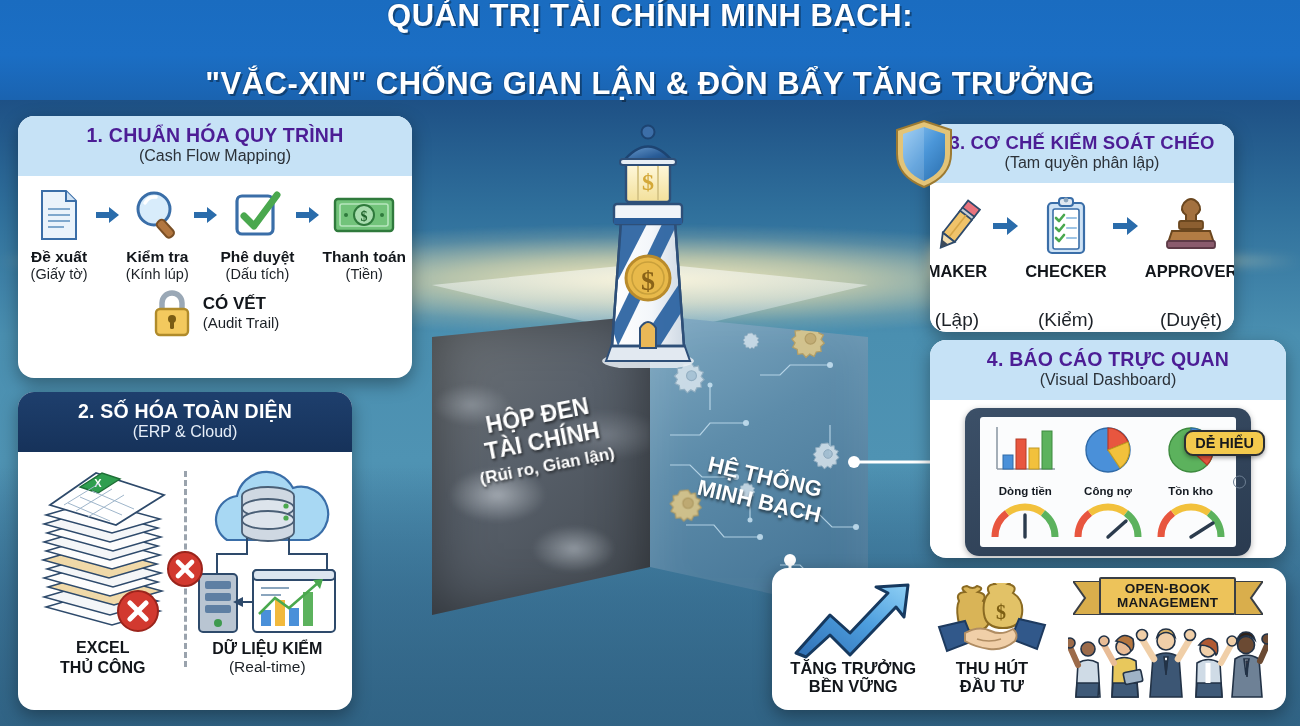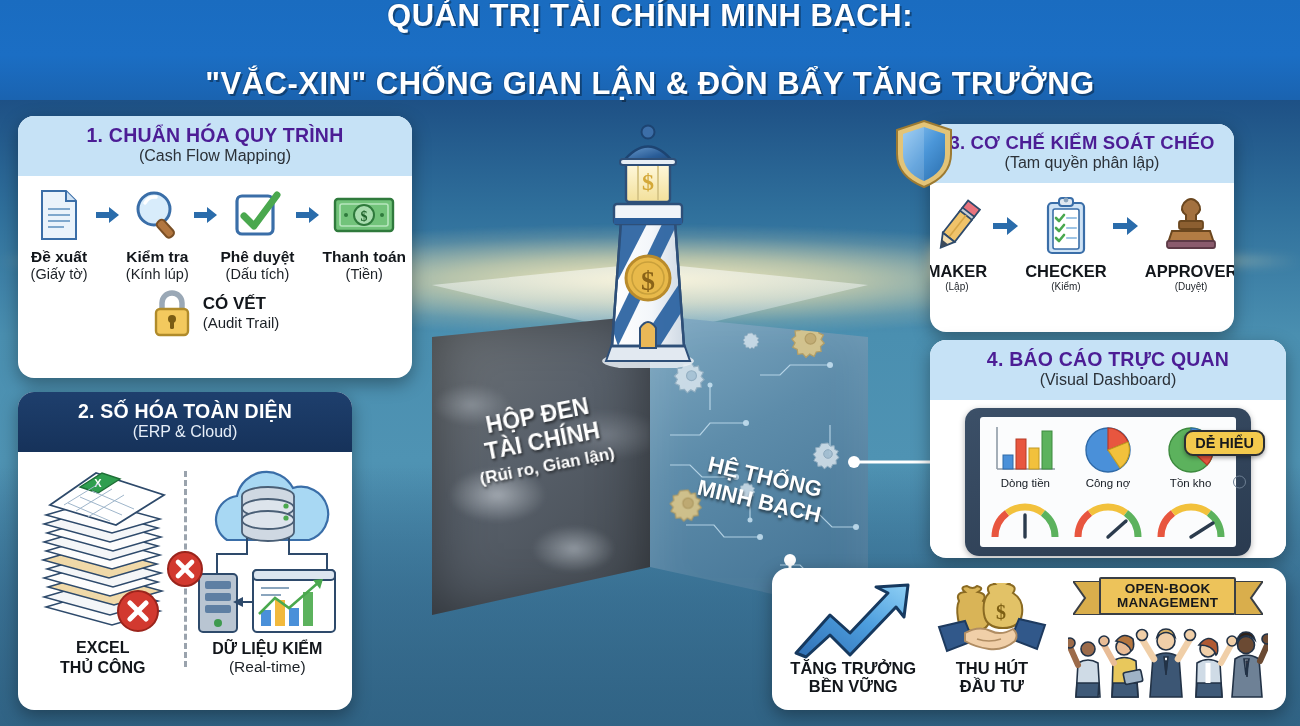--- a/index.html
+++ b/index.html
@@ -115,31 +115,31 @@
   .p2col{display:flex;flex-direction:column;align-items:center;width:168px;}
   .p2col .cap{font-size:16px;font-weight:bold;color:#12161b;text-align:center;line-height:1.12;margin-top:2px;white-space:nowrap;}
   .p2col .capsub{font-size:15.5px;color:#1c2127;}
   .dashed{width:0;height:196px;border-left:3px dashed #9aa3ad;}
 
   
   .p3flow{display:flex;align-items:flex-start;justify-content:center;gap:6px;padding:12px 8px 0;}
   .p3step{display:flex;flex-direction:column;align-items:center;width:96px;}
   .p3step .glyph{height:62px;display:flex;align-items:flex-end;justify-content:center;}
   .p3step .nm{font-size:16.5px;font-weight:bold;color:#12161b;margin-top:5px;}
-  .p3step .sb{font-size:10px;color:#1c2127;}
+  .p3step .sb{font-size:19px;color:#1c2127;margin-top:28px;}
 
   
   .tablet{position:relative;margin:8px auto 0;width:286px;height:148px;border-radius:14px;
     background:linear-gradient(160deg,#3c5068,#2a3b50);padding:9px 15px;box-sizing:border-box;
     box-shadow:0 2px 6px rgba(0,0,0,.3);}
   .screen{width:100%;height:100%;background:#fbfcfd;border-radius:3px;position:relative;
     display:flex;flex-direction:column;justify-content:space-between;padding:6px 4px;box-sizing:border-box;}
   .kpis{display:flex;justify-content:space-around;align-items:flex-end;}
   .kpi{display:flex;flex-direction:column;align-items:center;width:78px;}
-  .kpi .lab{font-size:11.5px;font-weight:normal;color:#141a21;margin-top:0;white-space:nowrap;}
+  .kpi .lab{font-size:11.5px;font-weight:bold;color:#141a21;margin-top:8px;white-space:nowrap;}
   .gauges{display:flex;justify-content:space-around;align-items:center;margin-top:1px;}
   .badge{position:absolute;right:-14px;top:22px;background:#f3c94d;border:2px solid #2b2f34;
     border-radius:9px;padding:3px 9px;font-size:14.5px;font-weight:bold;color:#17191c;
     box-shadow:0 2px 4px rgba(0,0,0,.35);z-index:5;white-space:nowrap;}
 
   
   .p5{display:flex;align-items:center;justify-content:space-around;height:100%;padding:2px 8px;box-sizing:border-box;}
   .p5col{display:flex;flex-direction:column;align-items:center;}
   .p5col .cap{font-size:16.5px;font-weight:bold;color:#12161b;text-align:center;line-height:1.12;white-space:nowrap;}
   .ribbon{position:relative;background:#edc35a;border:2px solid #3a3f45;border-radius:2px;

